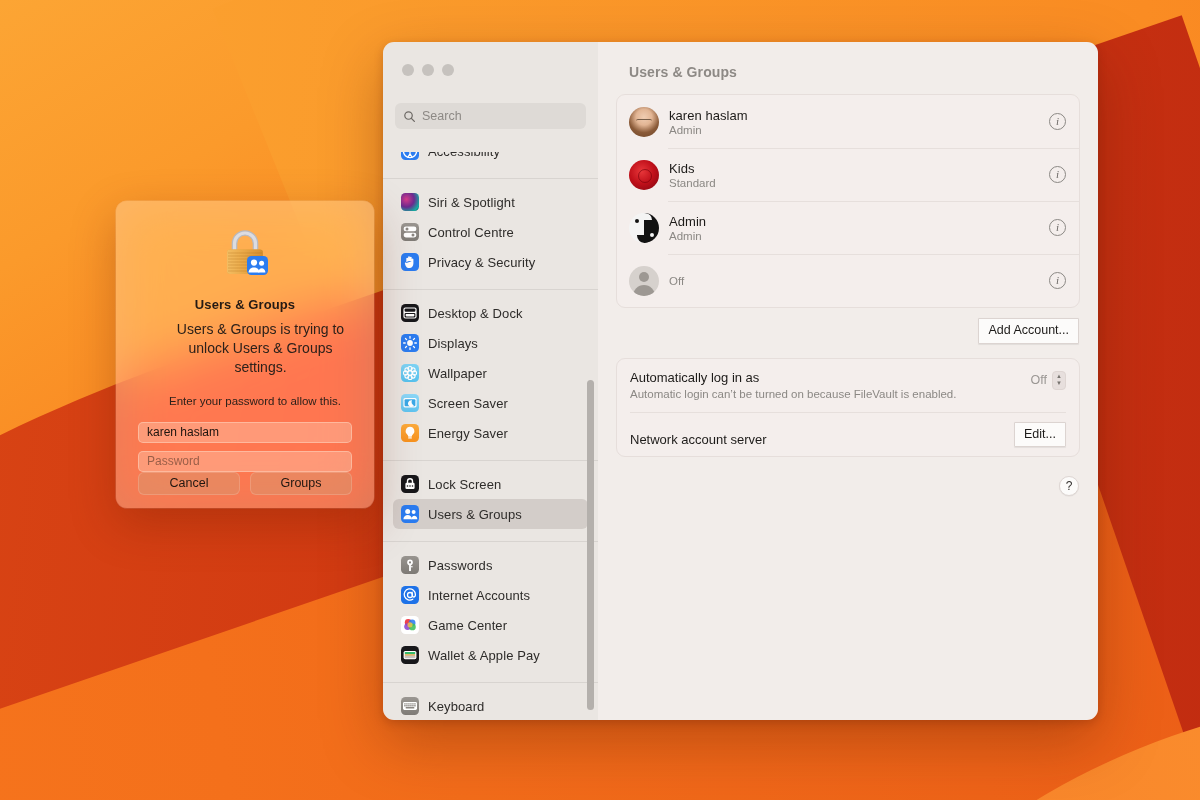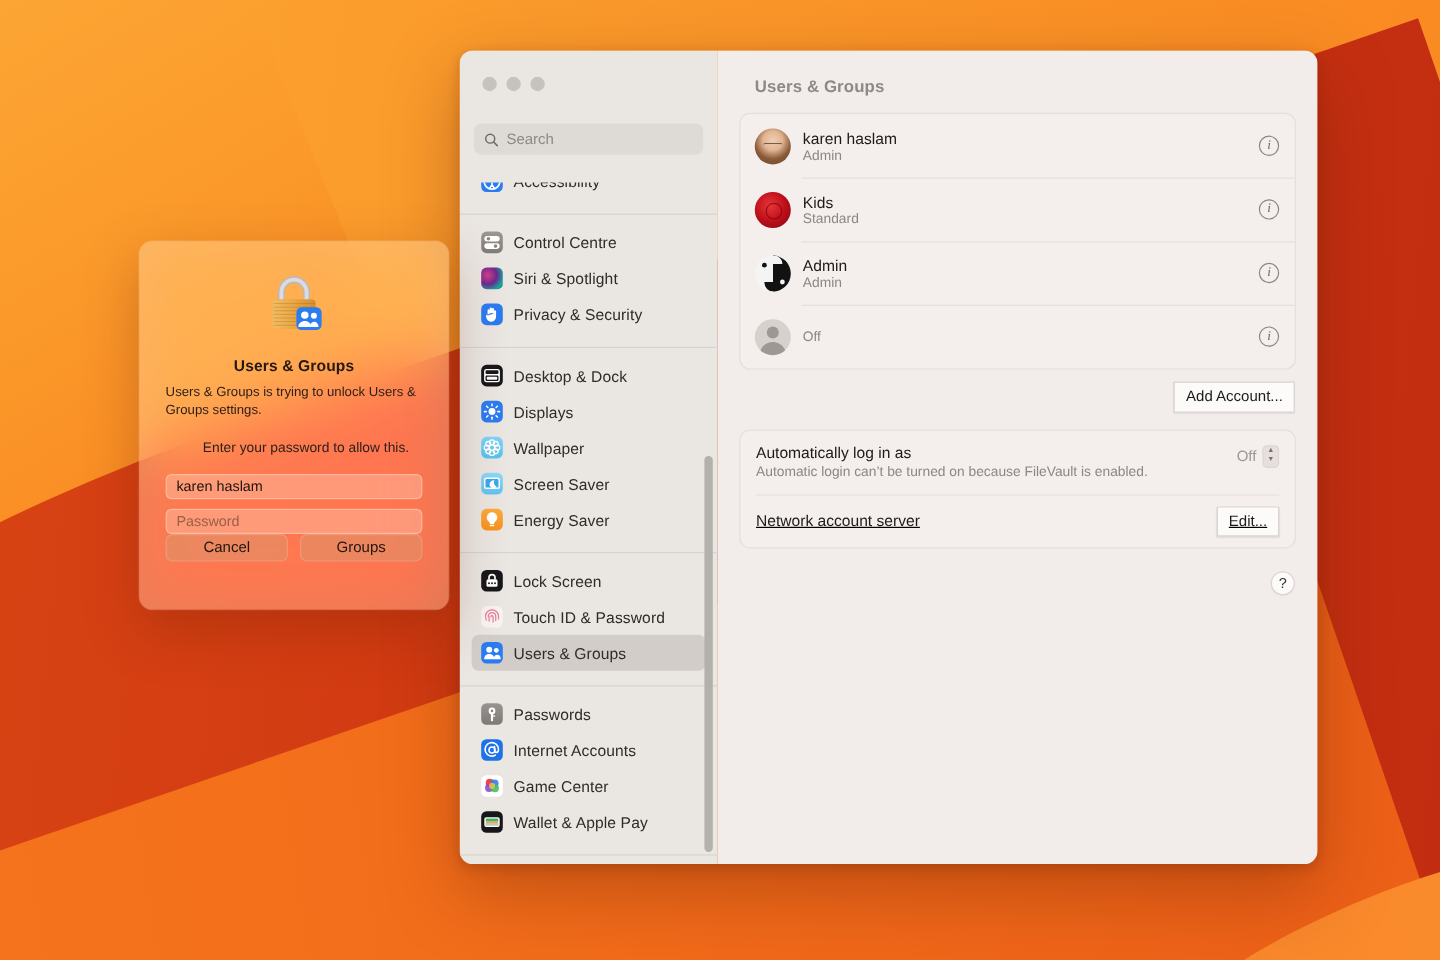--- a/index.html
+++ b/index.html
@@ -243,21 +243,21 @@
   .opt-right { display: flex; align-items: center; gap: 5px; padding-top: 1px; }
   .opt-value { font-size: 12.5px; color: #9b9794; }
   .stepper {
     width: 14px; height: 19px; border-radius: 4px;
     background: #e7dfdd; border: 1px solid #ded5d2;
     display: flex; flex-direction: column;
     align-items: center; justify-content: center; gap: 2px;
     color: #77736f;
   }
   .stepper span { font-size: 6px; line-height: 5px; }
-  .opt-row.single { align-items: center; padding-top: 9px; padding-bottom: 9px; text-decoration: underline; }
+  .opt-row.single { align-items: flex-end; padding-top: 9px; padding-bottom: 9px; }
 
   #help-row { display: flex; justify-content: flex-end; padding-top: 19px; padding-right: 1px; }
   #help-btn {
     width: 20px; height: 20px; border-radius: 50%;
     background: #fcfbfa; border: 1px solid #ded6d3;
     display: flex; align-items: center; justify-content: center;
     font-size: 12px; color: #33302e;
     box-shadow: 0 0.5px 1px rgba(0,0,0,.08);
   }
 
@@ -273,22 +273,22 @@
     padding: 19px 22px 0 22px;
     display: flex; flex-direction: column; align-items: center;
     overflow: hidden;
   }
   #auth-icon { width: 58px; height: 58px; position: relative; margin-top: 4px; }
   #auth-title {
     font-size: 13px; font-weight: bold; color: #241a14;
     margin-top: 15px; letter-spacing: .1px;
   }
   #auth-message {
-    font-size: 11px; color: #2d211a; text-align: left;
-    margin-top: 8px; line-height: 1.35; max-width: 215px;
+    font-size: 14px; color: #2d211a; text-align: center;
+    margin-top: 8px; line-height: 1.35; max-width: 215px; margin-left: 31px;
   }
   #auth-prompt {
     font-size: 11.5px; color: #2d211a; text-align: center;
     margin-top: 18px;
     margin-left: 20px;
   }
   .auth-field {
     width: 100%; height: 21px; border-radius: 5px;
     background: rgba(255,235,215,.30);
     border: .5px solid rgba(255,240,225,.35);
@@ -346,33 +346,33 @@
                     <circle cx="9" cy="5.6" r="1.2" fill="#fff"></circle>
                     <path d="M4.6 7.4h8.8M9 7.8v4M9 11.8l-2 3.2M9 11.8l2 3.2" stroke="#fff" stroke-width="1.3" stroke-linecap="round" fill="none"></path>
                   </svg>
                 </span>
                 <span class="sb-label">Accessibility</span>
               </div>
             </div>
             <div class="group">
               <div class="group-sep"></div>
               <div class="sb-item">
+                <span class="sb-icon ic-siri"></span>
+                <span class="sb-label">Siri &amp; Spotlight</span>
+              </div>
+              <div class="sb-item">
                 <span class="sb-icon ic-control">
                   <svg viewBox="0 0 18 18" width="18" height="18">
                     <rect x="2.6" y="3.6" width="12.8" height="4.6" rx="2.3" fill="#fff"></rect>
                     <circle cx="6" cy="5.9" r="1.5" fill="#8b8782"></circle>
                     <rect x="2.6" y="9.8" width="12.8" height="4.6" rx="2.3" fill="#fff"></rect>
                     <circle cx="12" cy="12.1" r="1.5" fill="#8b8782"></circle>
                   </svg>
                 </span>
                 <span class="sb-label">Control Centre</span>
-              </div>
-              <div class="sb-item">
-                <span class="sb-icon ic-siri"></span>
-                <span class="sb-label">Siri &amp; Spotlight</span>
               </div>
               <div class="sb-item">
                 <span class="sb-icon ic-privacy">
                   <svg viewBox="0 0 18 18" width="18" height="18">
                     <path d="M5.3 9.2V5.6a.9.9 0 0 1 1.8 0v2.6m0 0V4.2a.9.9 0 0 1 1.8 0v3.7m0 0V4.6a.9.9 0 0 1 1.8 0v3.6m0 0V6.2a.9.9 0 0 1 1.7 0v4.4c0 2.6-1.6 4.5-3.9 4.5-2.2 0-3.4-1.2-4-2.7L3.9 10.6c-.3-.7.9-1.5 1.4-.6z" fill="#fff"></path>
                   </svg>
                 </span>
                 <span class="sb-label">Privacy &amp; Security</span>
               </div>
             </div>
@@ -453,37 +453,20 @@
                     <path d="M6.5 8V6.3a2.5 2.5 0 0 1 5 0V8" fill="none" stroke="#fff" stroke-width="1.4"></path>
                     <rect x="4.4" y="7.8" width="9.2" height="6.2" rx="1.3" fill="#fff"></rect>
                     <g fill="#17171a">
                       <circle cx="6.5" cy="11" r=".8"></circle>
                       <circle cx="9" cy="11" r=".8"></circle>
                       <circle cx="11.5" cy="11" r=".8"></circle>
                     </g>
                   </svg>
                 </span>
                 <span class="sb-label">Lock Screen</span>
-              </div>
-              <div class="sb-item">
-                <span class="sb-icon ic-touchid">
-                  <svg viewBox="0 0 18 18" width="18" height="18">
-                    <g fill="none" stroke="#ec7f9a" stroke-width="1.05" stroke-linecap="round">
-                      <path d="M9 3.2c3.1 0 5.4 2.4 5.4 5.4v2.3"></path>
-                      <path d="M3.6 8.6c0-3 2.3-5.4 5.4-5.4"></path>
-                      <path d="M9 5.6c1.8 0 3.1 1.4 3.1 3.1v3.4"></path>
-                      <path d="M5.9 8.7c0-1.7 1.3-3.1 3.1-3.1"></path>
-                      <path d="M9 8.1c.5 0 .9.4.9.9v4.3"></path>
-                      <path d="M8.1 9c0-.5.4-.9.9-.9"></path>
-                      <path d="M6.6 12.6v-3.6"></path>
-                      <path d="M4.2 11.8c-.2-.8-.3-1.6-.3-2.3"></path>
-                    </g>
-                  </svg>
-                </span>
-                <span class="sb-label">Touch ID &amp; Password</span>
               </div>
               <div class="sb-item selected">
                 <span class="sb-icon ic-users">
                   <svg viewBox="0 0 18 18" width="18" height="18">
                     <circle cx="6.7" cy="6.4" r="2.5" fill="#fff"></circle>
                     <circle cx="12.6" cy="6.9" r="2" fill="#fff"></circle>
                     <path d="M2.4 14.3c0-2.7 2-4.3 4.3-4.3s4.3 1.6 4.3 4.3z" fill="#fff"></path>
                     <path d="M10.4 14.3c0-2.3 1.4-3.6 3-3.6s2.9 1.3 2.9 3.6z" fill="#fff"></path>
                   </svg>
                 </span>

